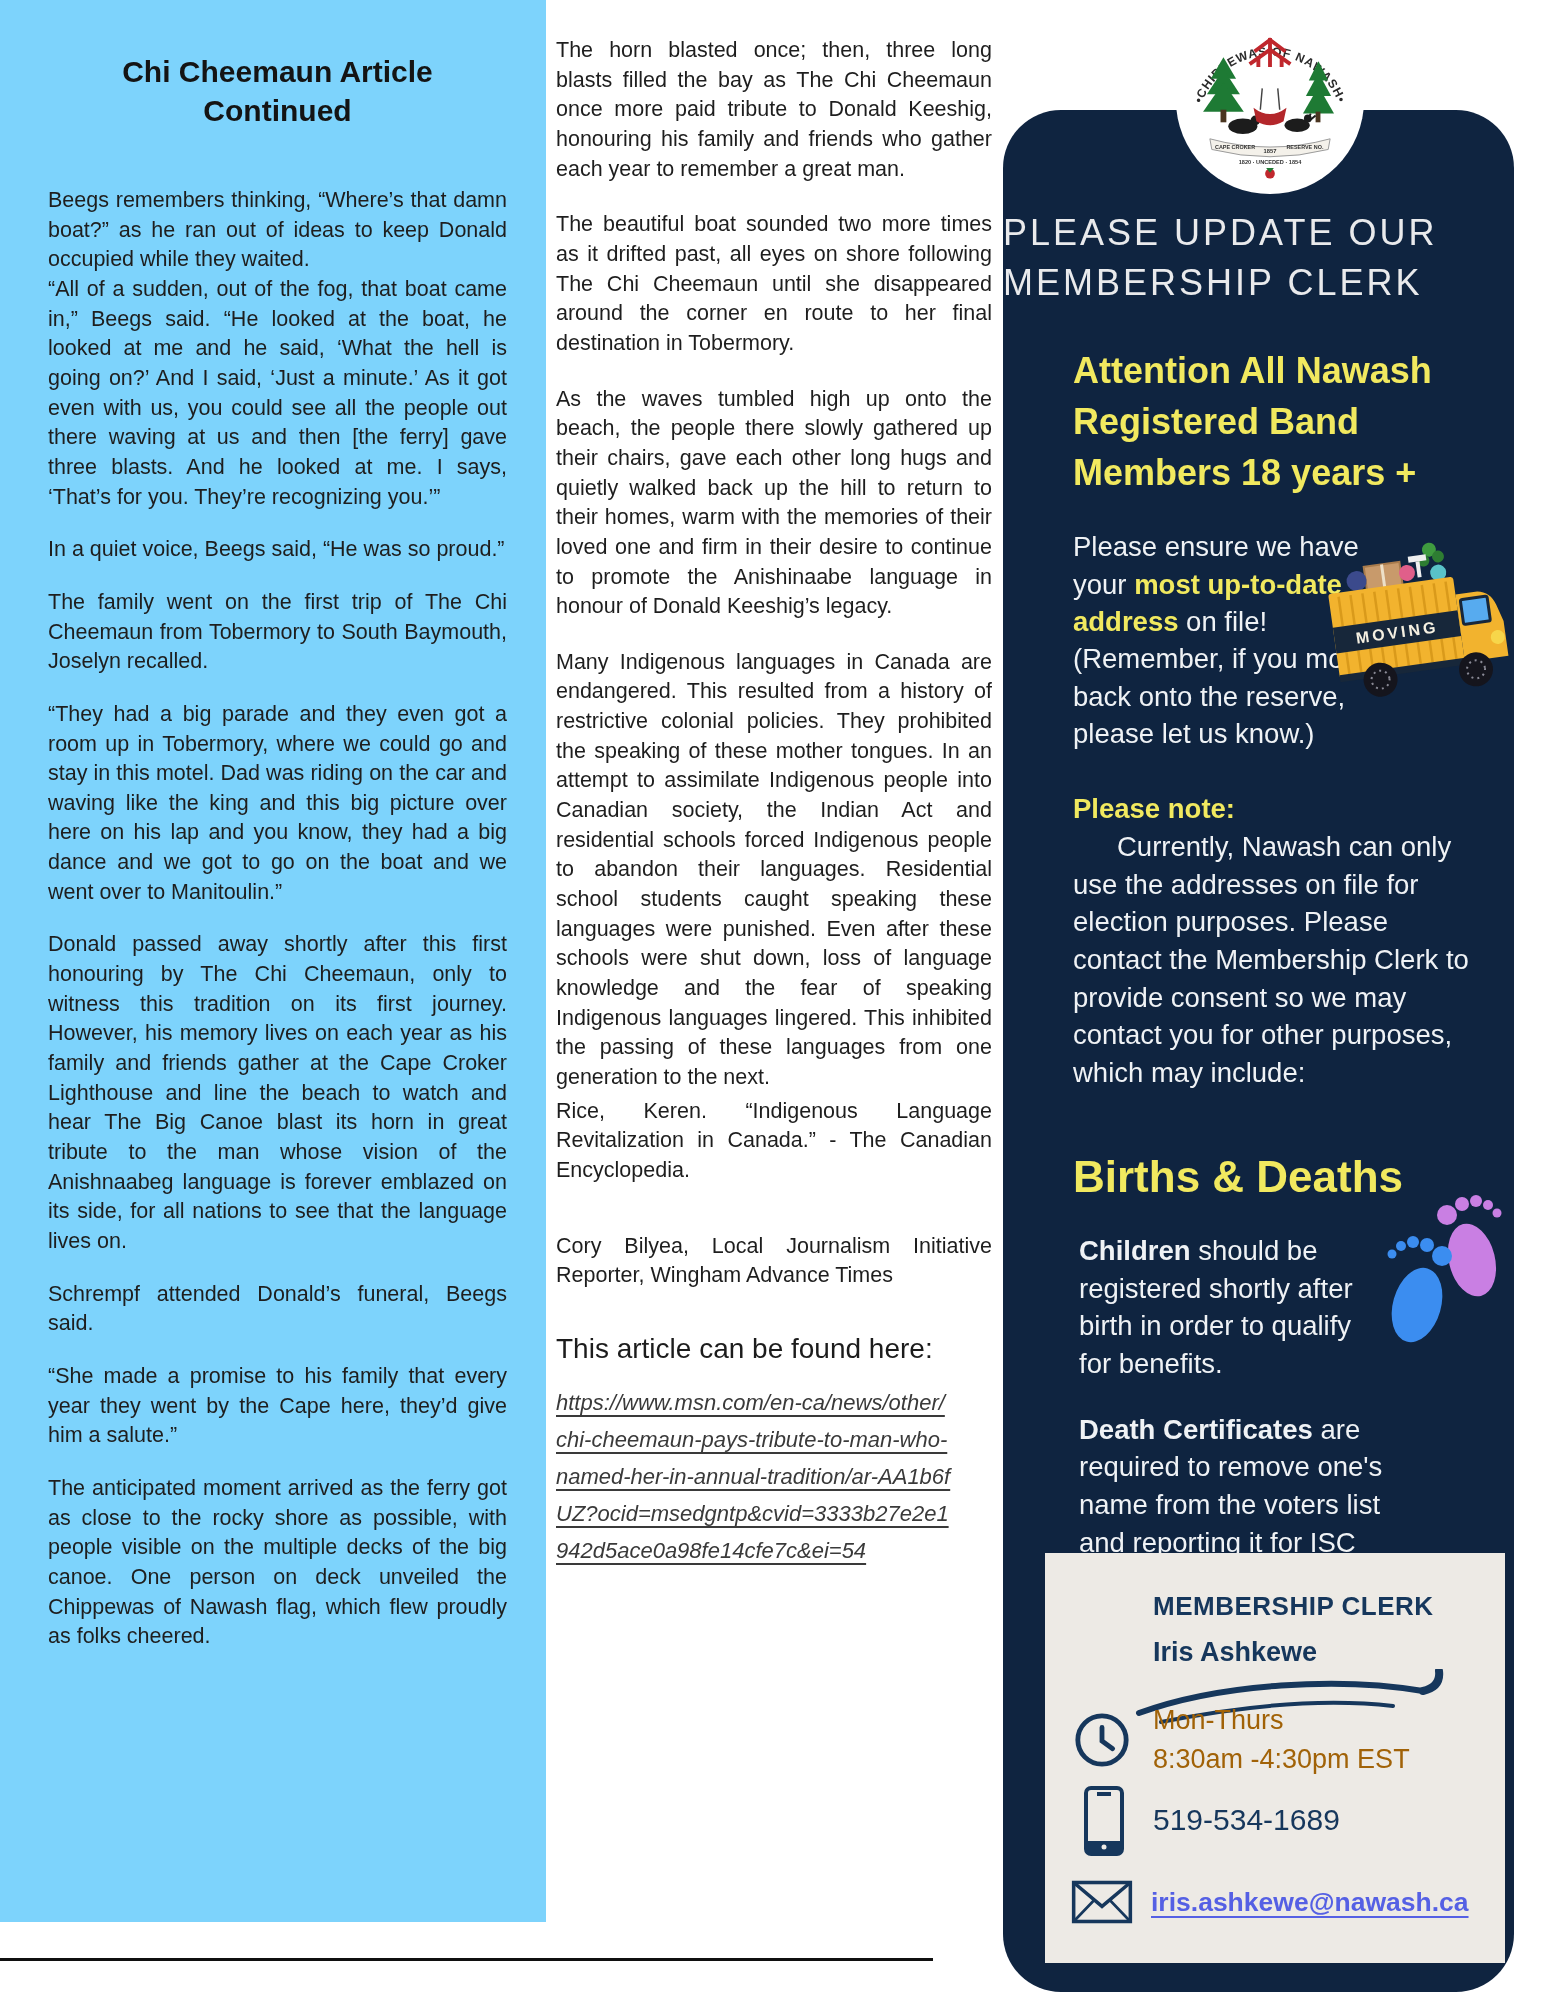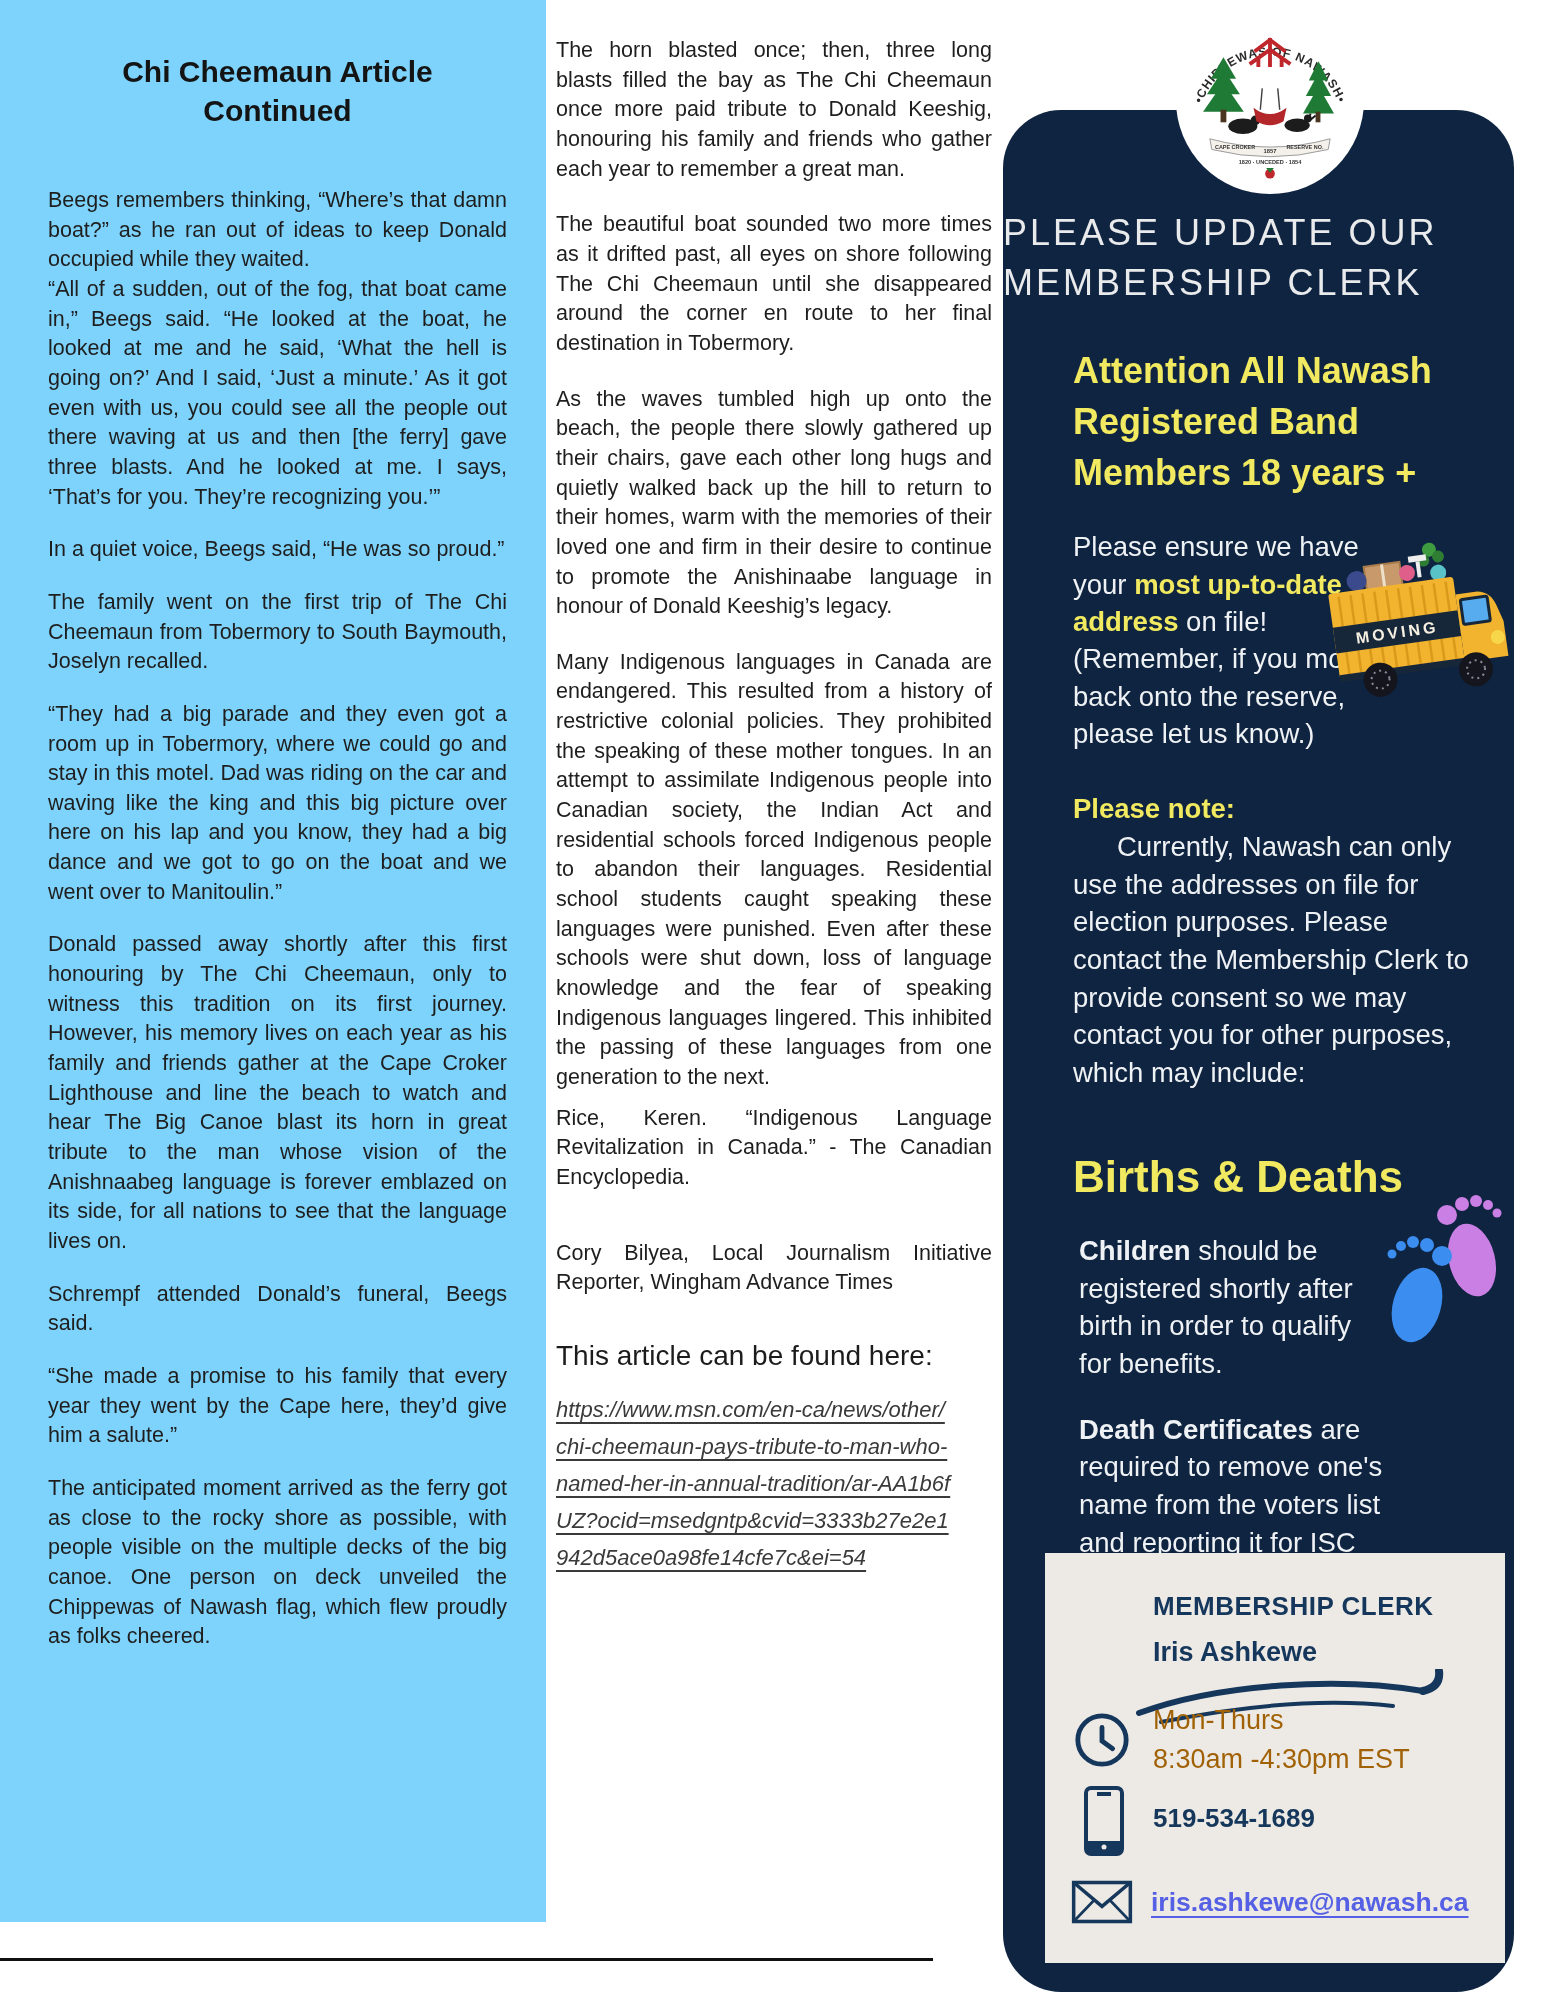--- a/index.html
+++ b/index.html
@@ -11,21 +11,21 @@
             box-sizing:border-box;padding:52px 39px 0 48px;}
   .left-title{font-size:30px;font-weight:700;color:#141414;text-align:center;line-height:1.3;}
   .left-body{margin-top:56px;}
   .body-text p{font-size:21.5px;line-height:1.38;color:#1e1e1e;text-align:justify;
                margin:0 0 23px 0;}
   .body-text p.no-gap{margin-bottom:0;}
 
   
   .mid-col{position:absolute;left:556px;top:36px;width:436px;}
   .mid-col p{margin:0 0 26px 0;}
-  .mid-col p.joined{margin-bottom:11px;}
+  .mid-col p.joined{margin-bottom:4px;}
   .mid-col p.citation{margin-top:0;}
   .attribution{margin-top:46px !important;}
   .link-heading{margin-top:42px;font-size:28px;color:#1c1c1c;font-weight:400;}
   .article-link{display:inline-block;margin-top:20px;width:398px;font-size:22px;line-height:1.68;
                 font-style:italic;color:#3a3a3a;text-decoration:underline;text-underline-offset:5px;
                 word-break:break-all;cursor:pointer;}
 
   
   .bottom-rule{position:absolute;left:0;top:1958px;width:933px;height:3px;background:#101010;}
 
@@ -55,21 +55,21 @@
   
   .clerk-card{position:absolute;left:42px;top:1443px;width:460px;height:410px;background:#EDEAE5;}
   .card-title{position:absolute;left:108px;top:38px;font-size:26px;font-weight:800;color:#16375C;
               letter-spacing:.5px;}
   .card-name{position:absolute;left:108px;top:84px;font-size:27px;font-weight:800;color:#16375C;}
   .swoosh{position:absolute;left:86px;top:116px;width:336px;height:60px;}
   .clock-icon{position:absolute;left:28px;top:158px;width:58px;height:58px;}
   .hours{position:absolute;left:108px;top:148px;font-size:27px;font-weight:400;color:#a16207;
          line-height:1.45;}
   .phone-icon{position:absolute;left:38px;top:232px;width:42px;height:72px;}
-  .phone-number{position:absolute;left:108px;top:250px;font-size:26px;font-weight:700;color:#16375C;}
+  .phone-number{position:absolute;left:108px;top:250px;font-size:30px;font-weight:400;color:#16375C;}
   .mail-icon{position:absolute;left:26px;top:326px;width:62px;height:46px;}
   .email-link{position:absolute;left:106px;top:334px;font-size:26.5px;font-weight:700;color:#5560E4;
               text-decoration:underline;text-underline-offset:5px;cursor:pointer;}
 </style>
 </head>
 <body>
 
 <div class="page">
 
   <div class="left-col">

